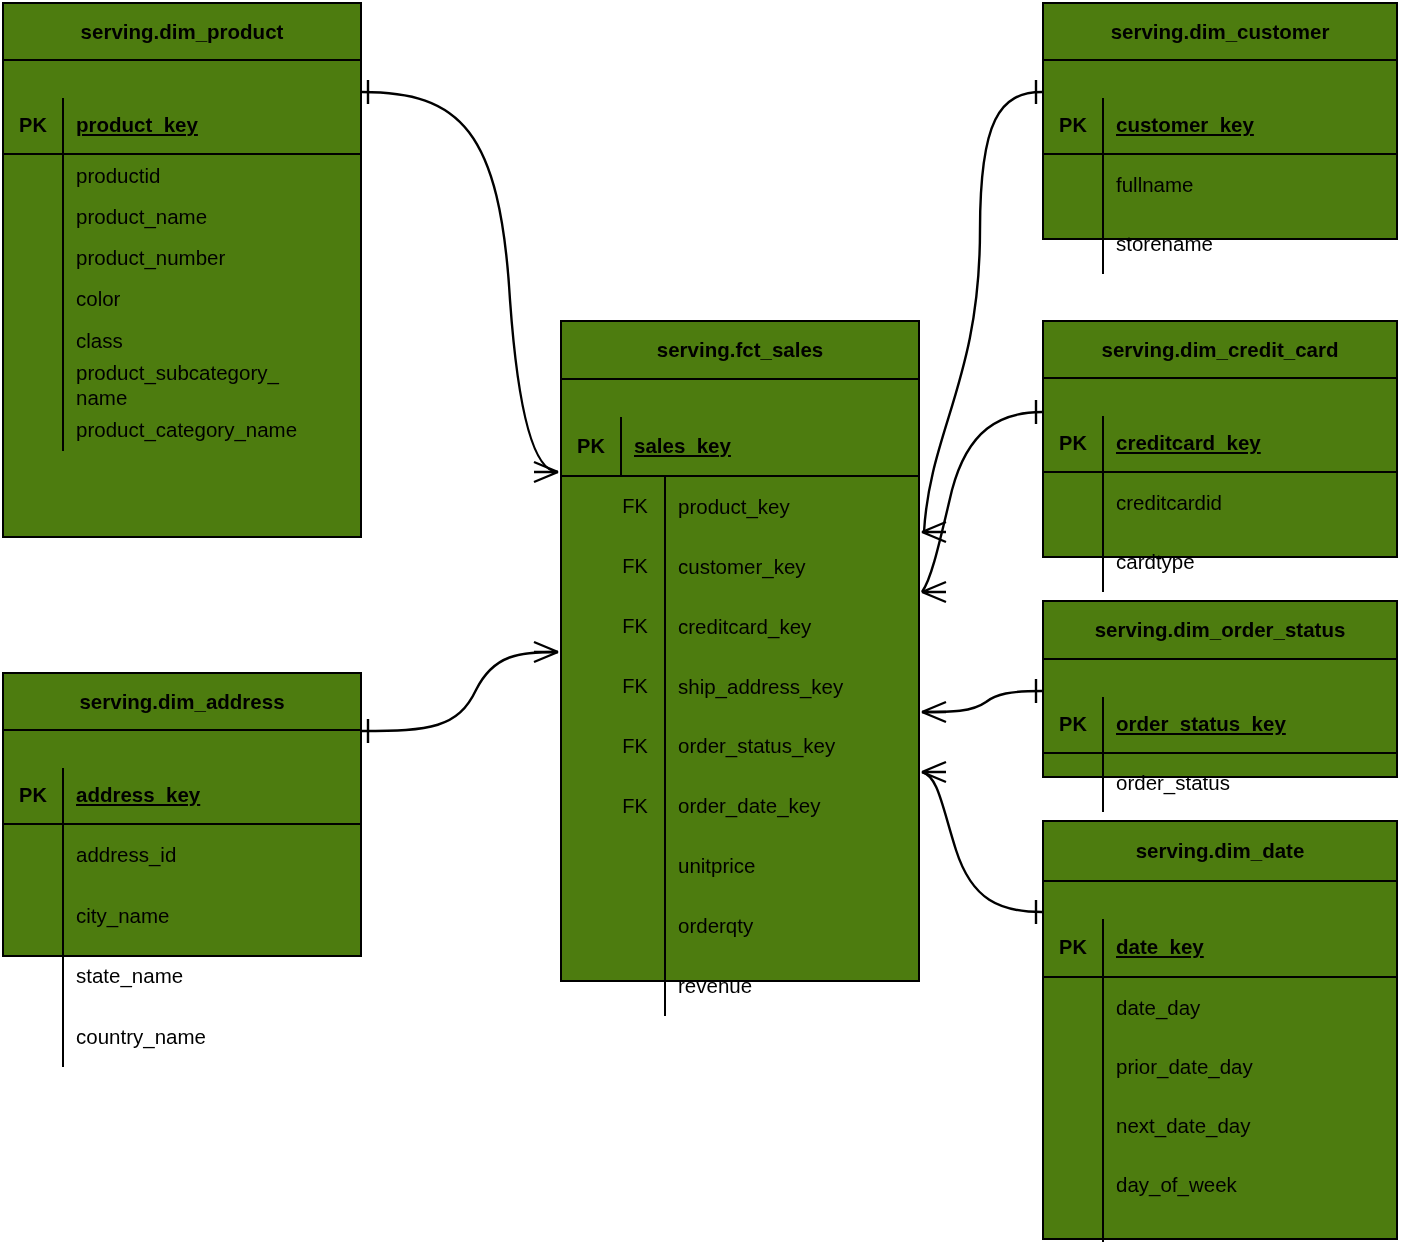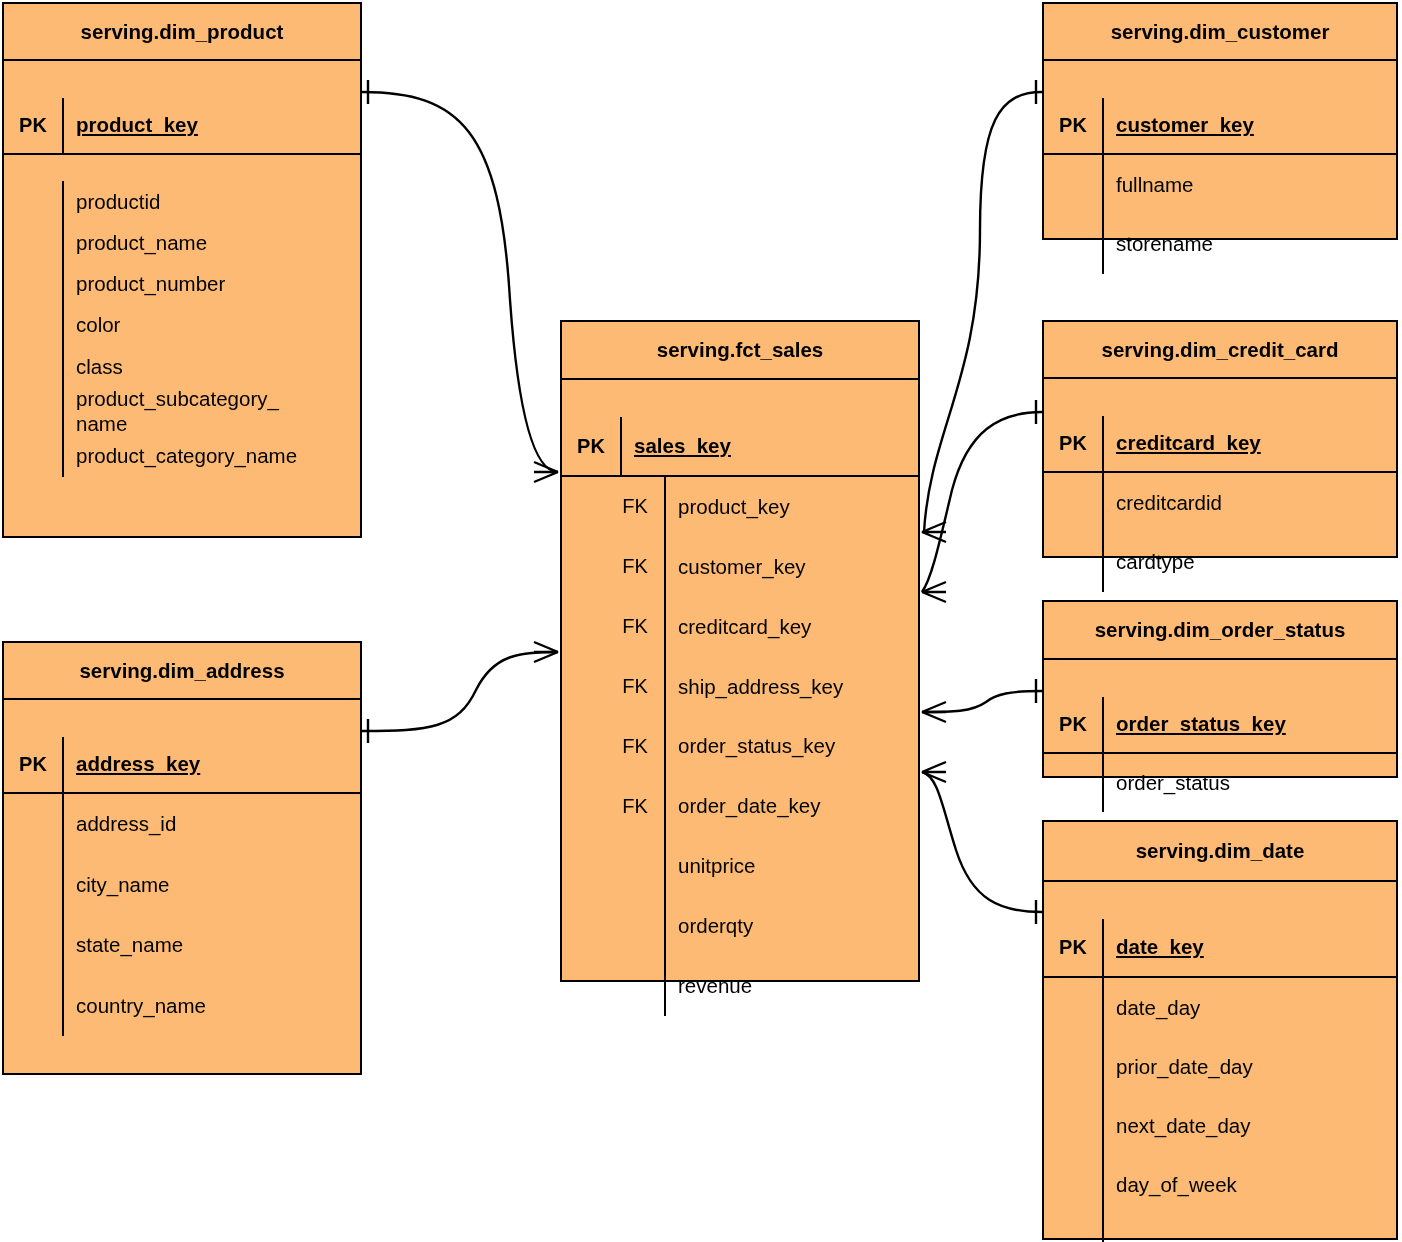--- a/index.html
+++ b/index.html
@@ -26,21 +26,21 @@
   }
   svg.links path, svg.links line {
     fill: none;
     stroke: #000000;
     stroke-width: 2.4;
   }
   .entity {
     position: absolute;
     box-sizing: border-box;
     border: 2.4px solid #000000;
-    background: #fdba74;
+    background: #4d7c0f;
   }
   .entity-title {
     box-sizing: border-box;
     text-align: center;
     font-weight: bold;
     font-size: 20.5px;
     color: #000000;
     display: flex;
     align-items: center;
     justify-content: center;
@@ -140,21 +140,21 @@
       <path d="M 922,772 L 946,762 M 922,772 L 946,772 M 922,772 L 946,782"></path>
     </g>
   </svg>
 
   <div class="entity w-left" style="left:2px; top:2px; width:360px; height:536px;">
     <div class="entity-title" style="height:57px;">serving.dim_product</div>
     <div class="row pk-row" style="height:57px;">
       <div class="keycell bold">PK</div>
       <div class="namecell pk-name">product_key</div>
     </div>
-    <div class="attrs" style="height:296px;margin-top:26px;">
+    <div class="attrs" style="height:296px;">
       <div class="row">
         <div class="keycell"></div>
         <div class="namecell">productid</div>
       </div>
       <div class="row">
         <div class="keycell"></div>
         <div class="namecell">product_name</div>
       </div>
       <div class="row">
         <div class="keycell"></div>
@@ -173,21 +173,21 @@
         <div class="namecell">product_subcategory_
 name</div>
       </div>
       <div class="row">
         <div class="keycell"></div>
         <div class="namecell">product_category_name</div>
       </div>
     </div>
   </div>
 
-  <div class="entity w-left" style="left:2px; top:641px; width:360px; height:434px;">
+  <div class="entity w-left" style="left:2px; top:672px; width:360px; height:285px;">
     <div class="entity-title" style="height:57px;">serving.dim_address</div>
     <div class="row pk-row" style="height:57px;">
       <div class="keycell bold">PK</div>
       <div class="namecell pk-name">address_key</div>
     </div>
     <div class="attrs" style="height:242px;">
       <div class="row">
         <div class="keycell"></div>
         <div class="namecell">address_id</div>
       </div>

